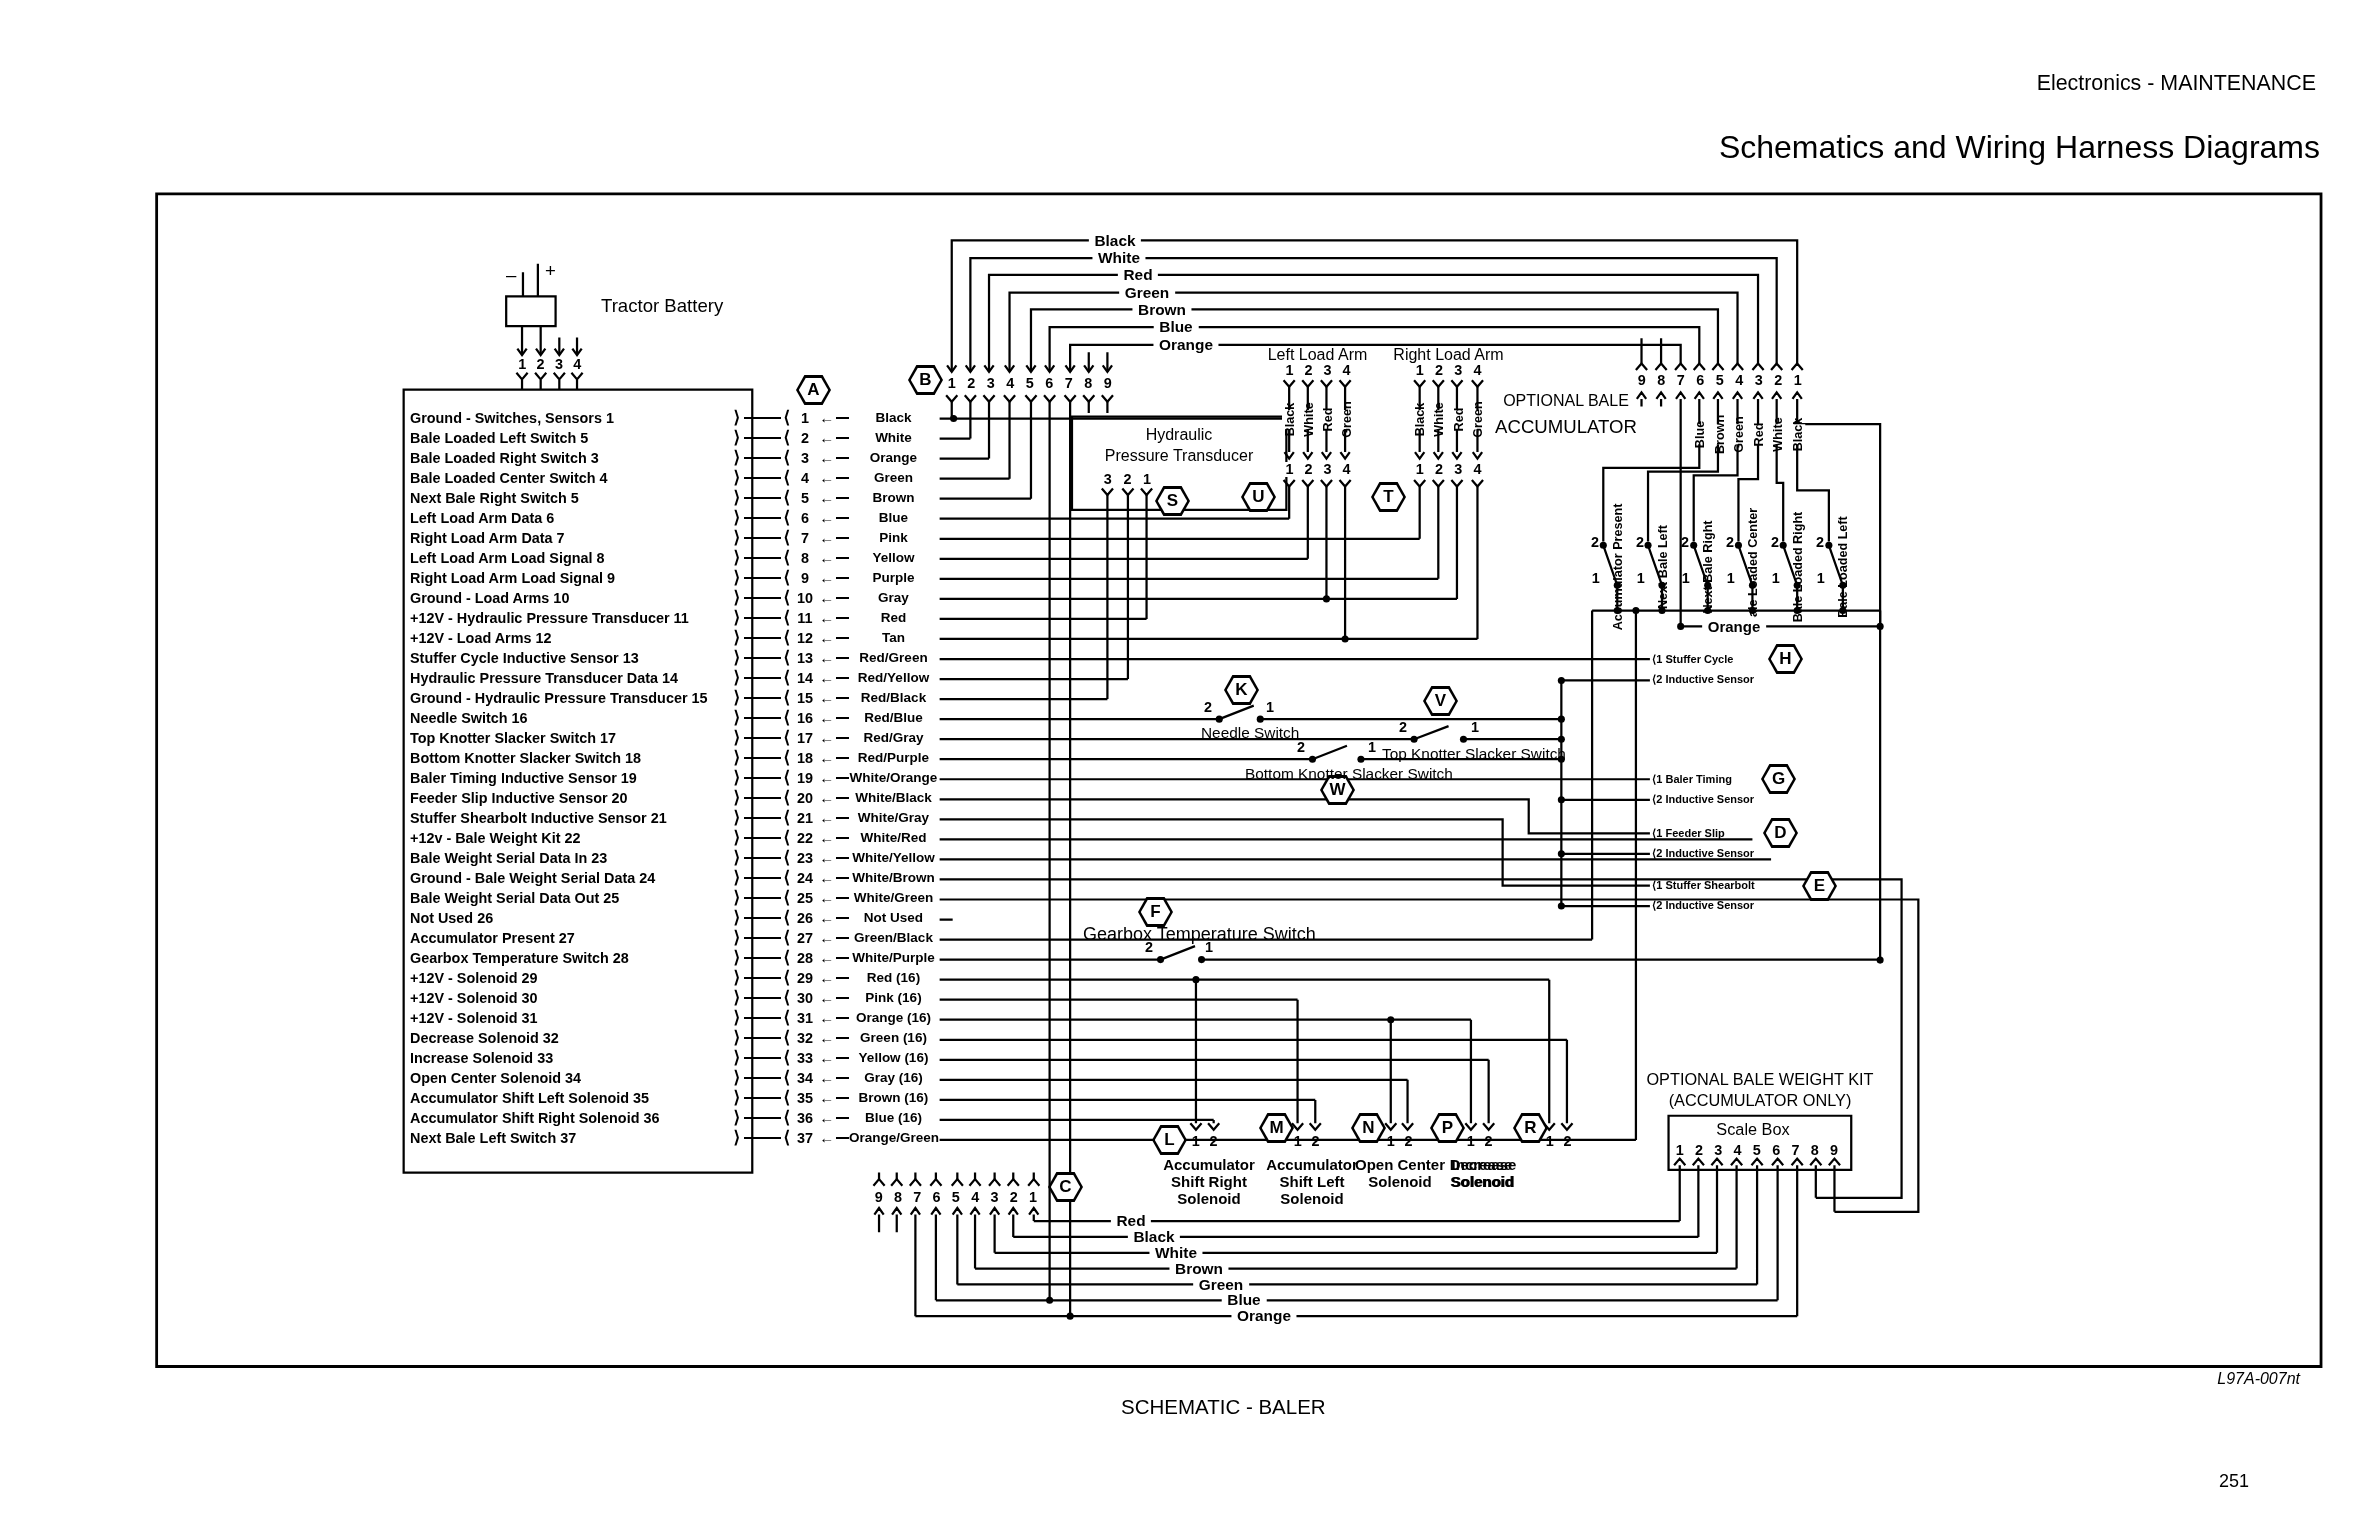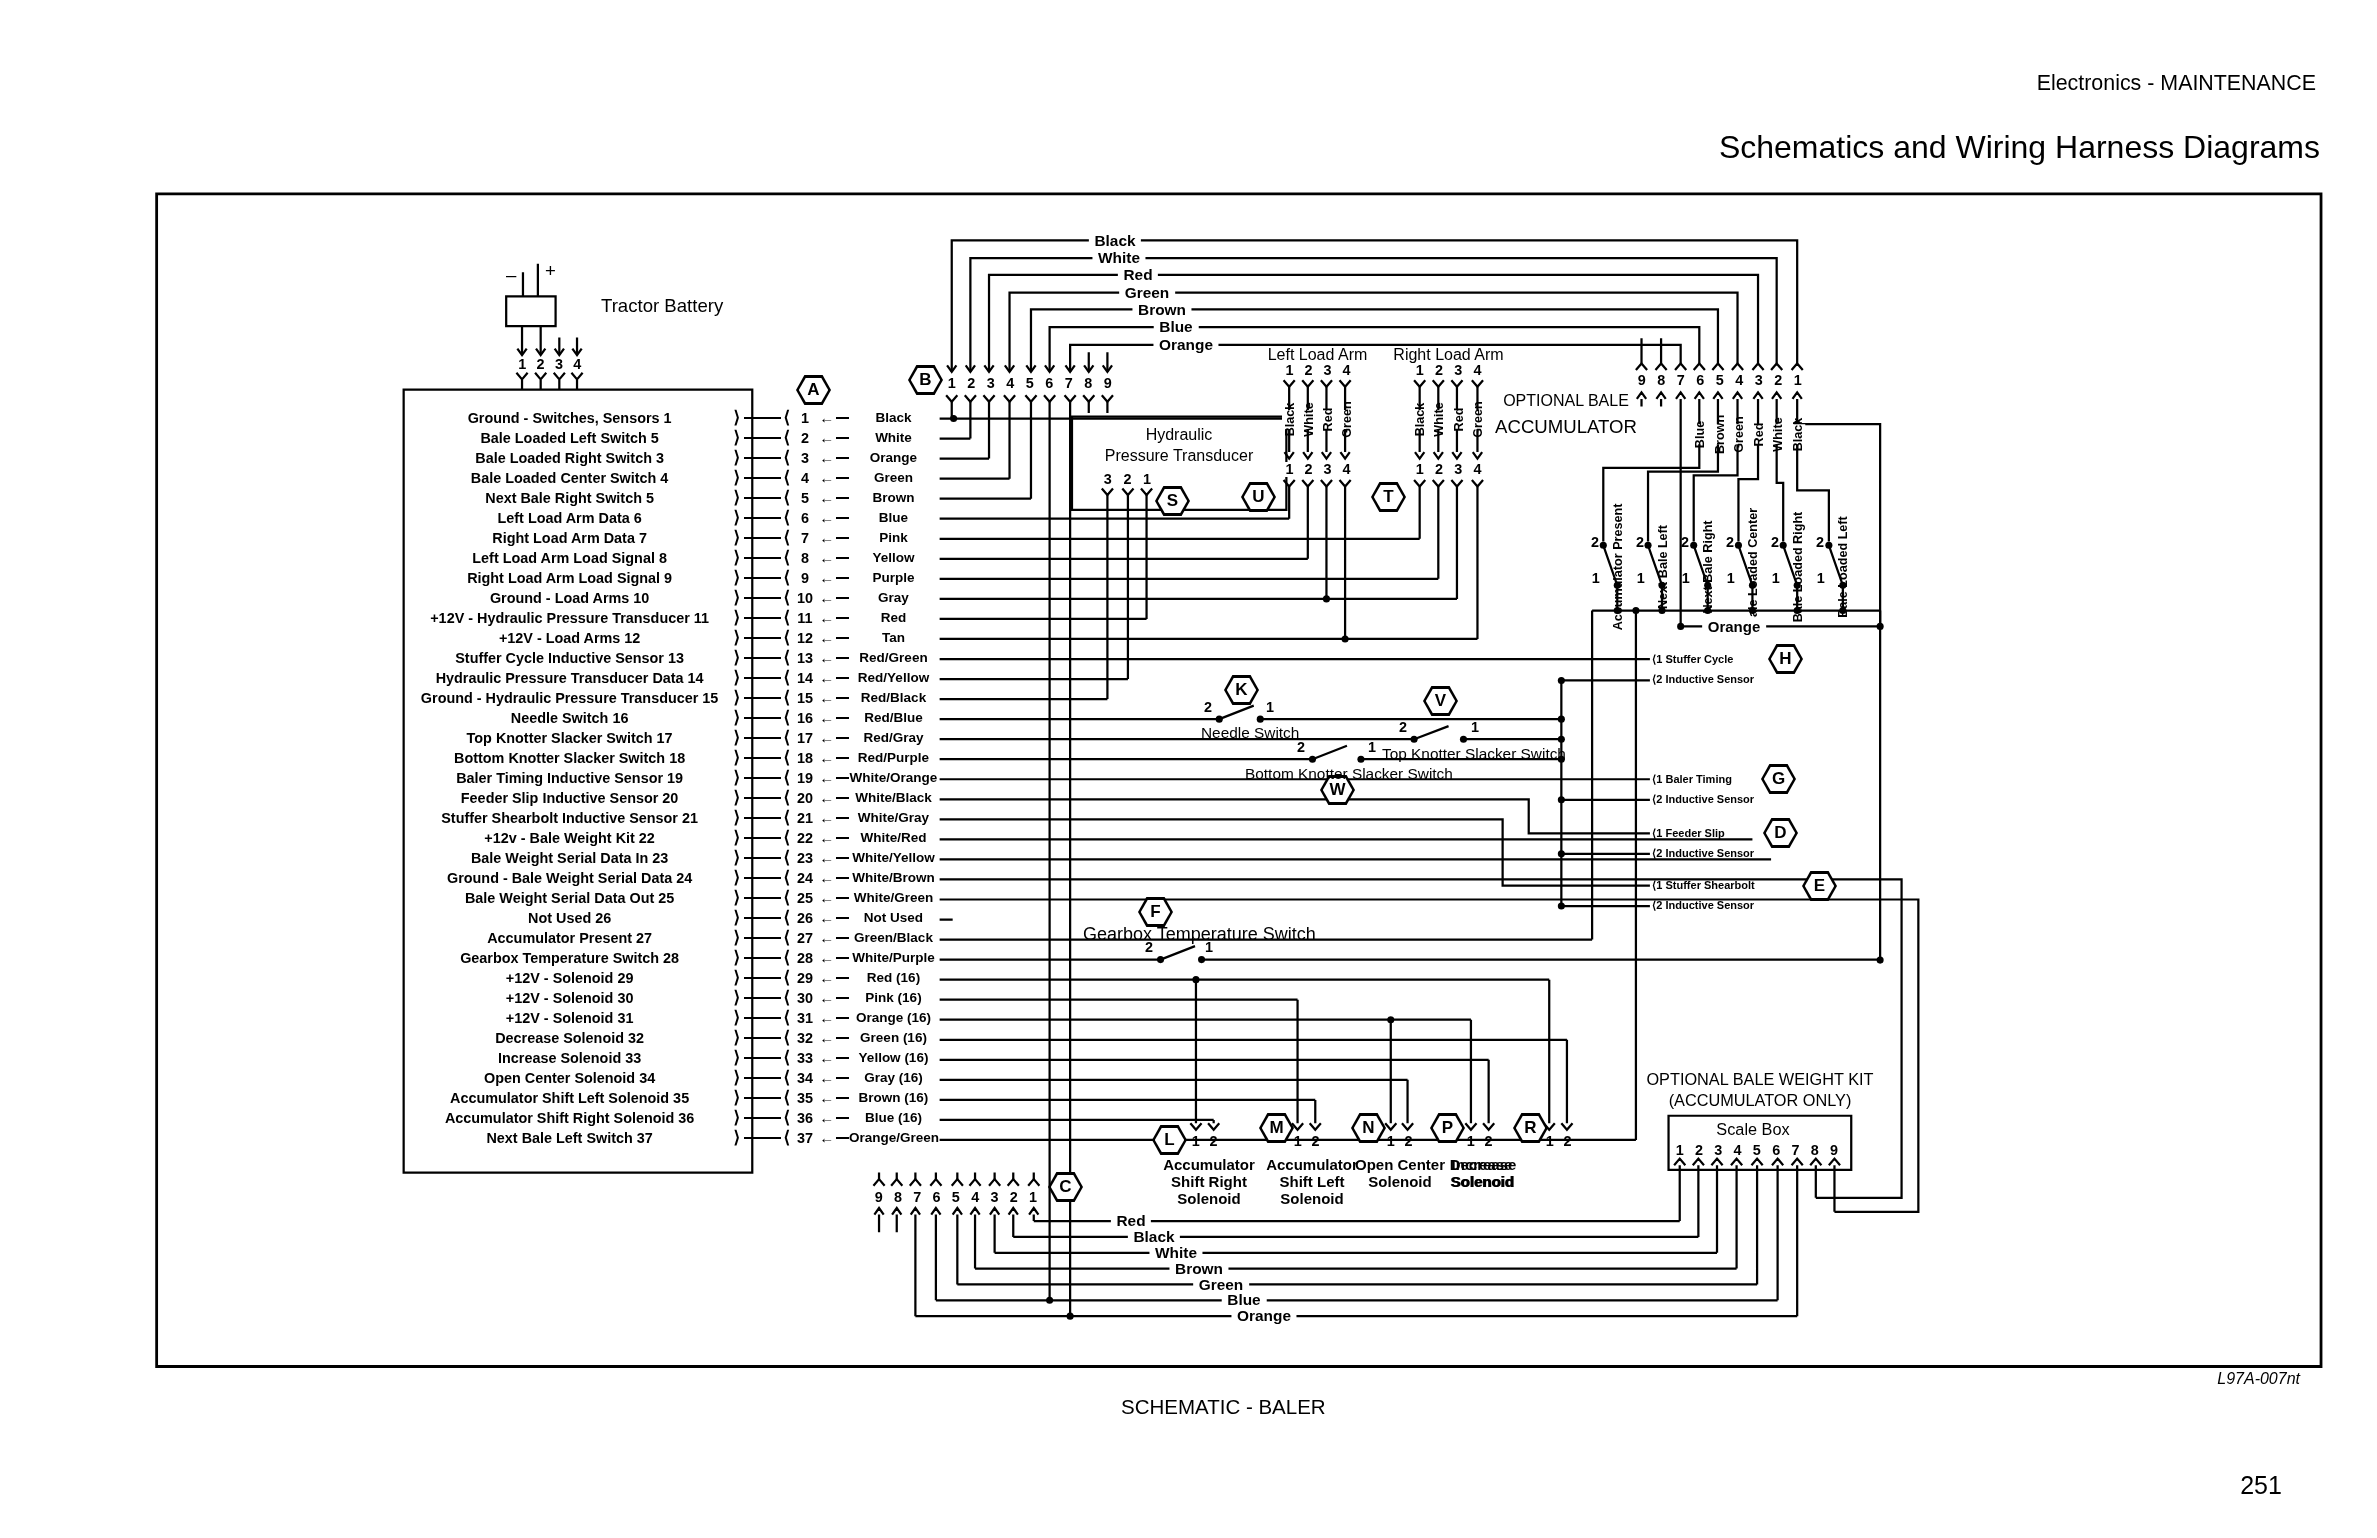--- a/index.html
+++ b/index.html
@@ -2,21 +2,21 @@
 <html style="font-size:15px"><head>
 <meta charset="utf-8">
 <style>
   html,body{margin:0;padding:0;background:#fff}
   body{width:2377px;height:1538px;position:relative;font-family:"Liberation Sans",sans-serif;color:#000;overflow:hidden}
   .abs{position:absolute}
   svg{position:absolute;left:0;top:0}
   
   #ecu-rows{position:absolute;left:410px;top:408px;width:528px}
   .rw{display:flex;height:20px;align-items:center;font-weight:700;font-size:14.4px;line-height:20px;white-space:nowrap}
-  .rl{flex:1;text-align:center;overflow:hidden}
+  .rl{flex:1;text-align:left;overflow:hidden}
   .go{width:15px;text-align:center;font-size:17px}
   .t1{width:37px;border-top:2.2px solid #000;height:0}
   .gi{width:11.2px;text-align:center;font-size:17px}
   .rp{width:25px;text-align:center}
   .ga{width:18.6px;text-align:center;font-size:15px}
   .t2{width:13px;border-top:2.2px solid #000;height:0}
   .rc{width:89px;text-align:center;font-size:13.5px}
   
   .pinrow{position:absolute;display:flex}
   .pinrow span{width:var(--w,18.6px);text-align:center;font-weight:700;font-size:14.4px;line-height:15px}
@@ -143,21 +143,21 @@
     <circle cx="1126" cy="1395" r="3.8"></circle>
       <circle cx="1148" cy="1412" r="3.8"></circle>
       <circle cx="2017" cy="1030" r="3.8"></circle>
   </g>
 </svg>
 
 <div class="lbl abs" style="left:1864px;top:71px;width:452px;text-align:right;font-size:21.4px">Electronics - MAINTENANCE</div>
 <div class="lbl abs" style="left:1492px;top:129px;width:828px;text-align:right;font-size:32px">Schematics and Wiring Harness Diagrams</div>
 <div class="abs" style="left:2114px;top:1370px;width:186px;text-align:right;font-style:italic;font-size:16px">L97A-007nt</div>
 <div class="lbl abs" style="left:1121px;top:1395px;font-size:20.5px">SCHEMATIC - BALER</div>
-<div class="abs" style="left:2219px;top:1471px;width:84px;text-align:center;font-size:25px">251</div>
+<div class="abs" style="left:2219px;top:1471px;width:84px;text-align:left;font-size:18px">251</div>
 
 <div class="lbl" style="left:601px;top:295px;font-size:18.6px">Tractor Battery</div>
 <div class="lbl" style="left:506px;top:264px;font-size:18.6px">–</div>
 <div class="lbl" style="left:545px;top:260px;font-size:18.6px">+</div>
 <div class="pinrow" style="left:513px;top:357px;--w:18.4px">
     <span>1</span>
     <span>2</span>
     <span>3</span>
     <span>4</span>
   </div>

